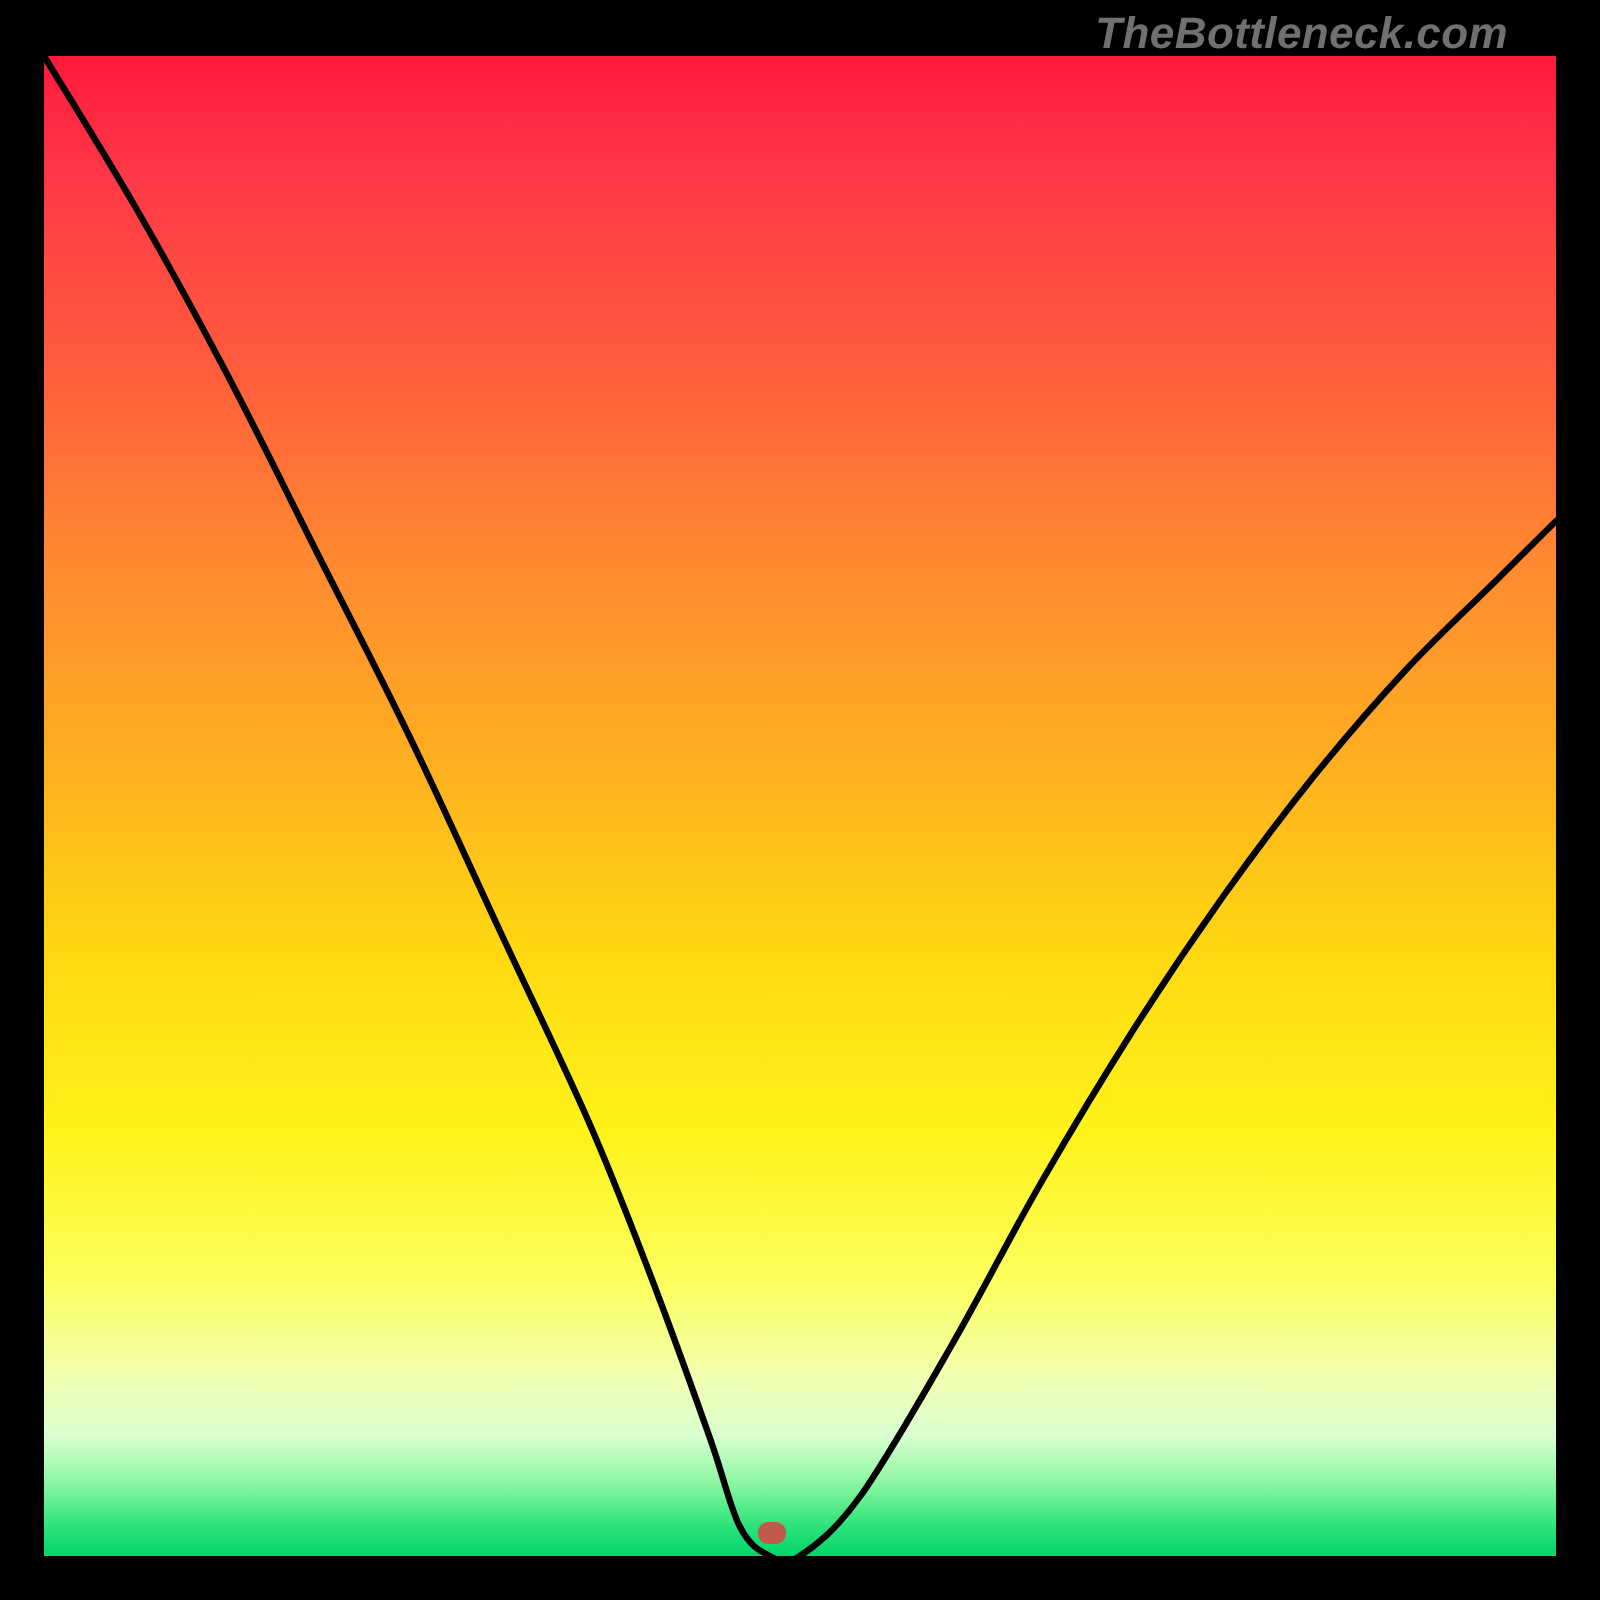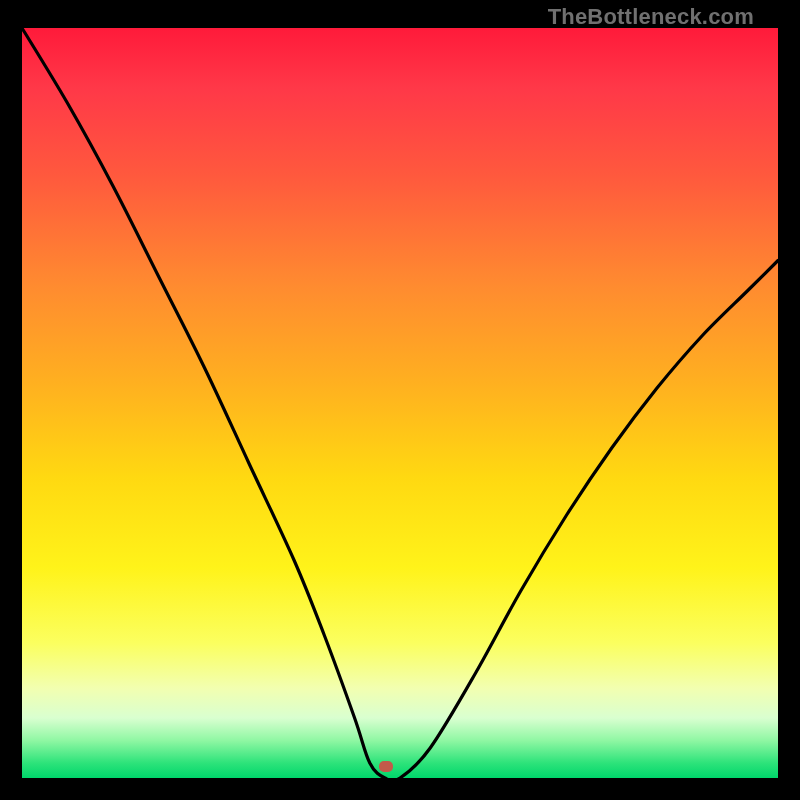--- a/index.html
+++ b/index.html
@@ -9,20 +9,21 @@
     height: 800px;
     background: #000;
     overflow: hidden;
     font-family: Arial, Helvetica, sans-serif;
   }
   .frame {
     position: relative;
     width: 772px;
     height: 800px;
     background: #000;
+    font-style: italic;
   }
   .watermark {
     position: absolute;
     top: 4px;
     right: 18px;
     color: #707070;
     font-size: 22px;
     font-weight: 600;
     letter-spacing: 0.2px;
     z-index: 5;

